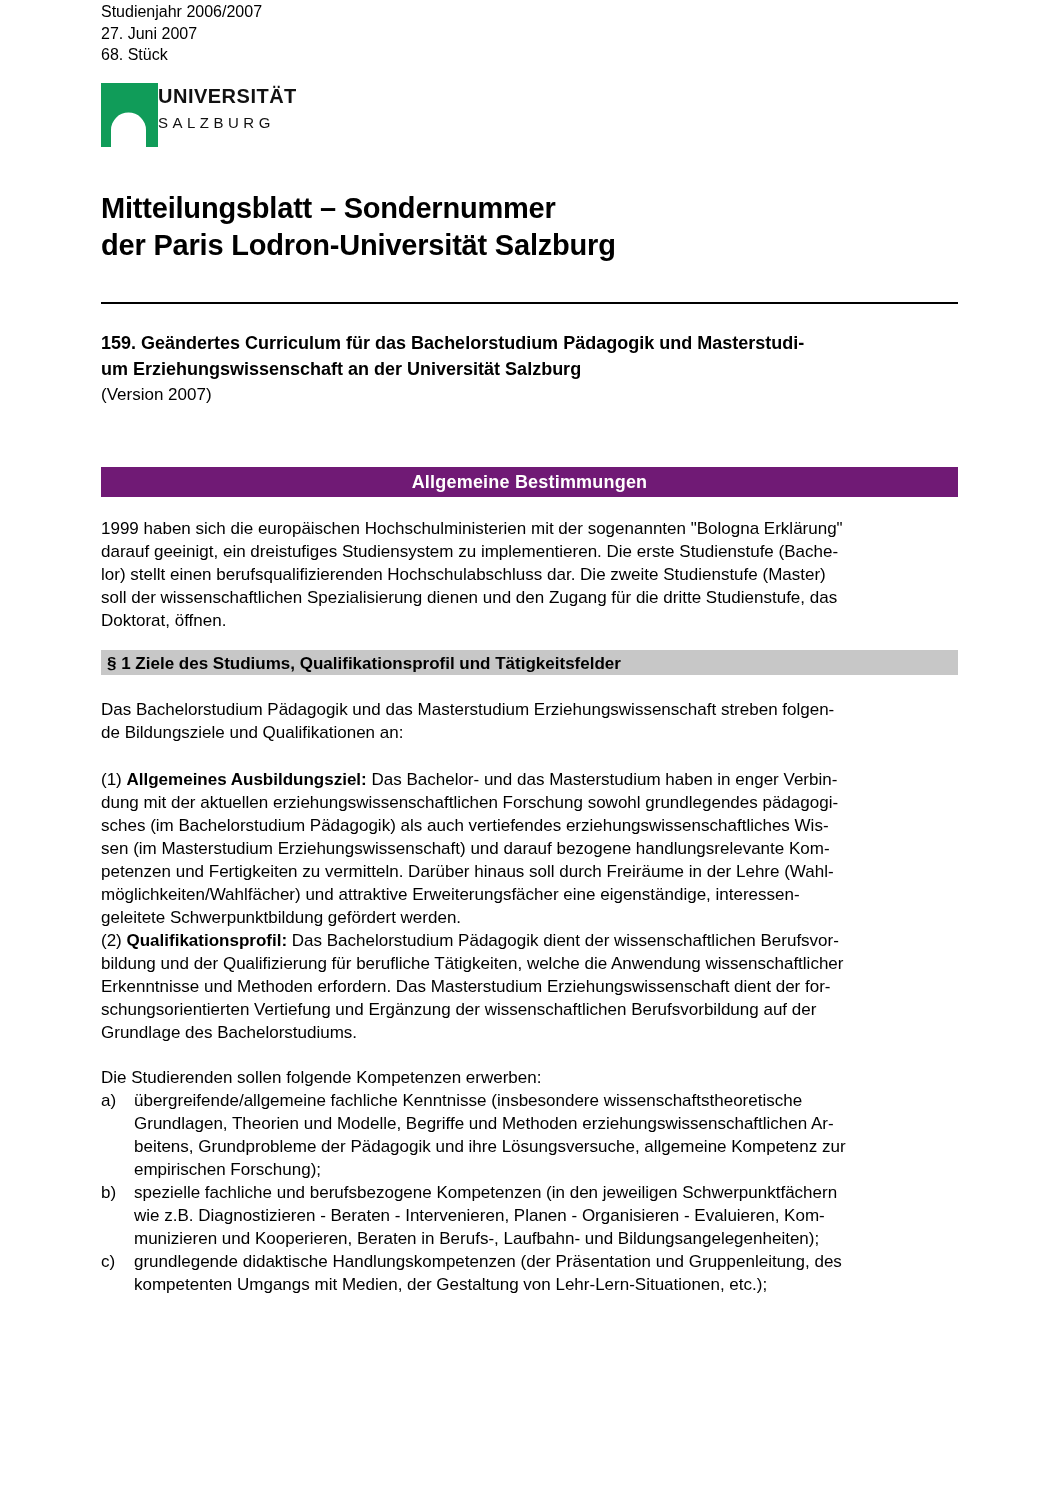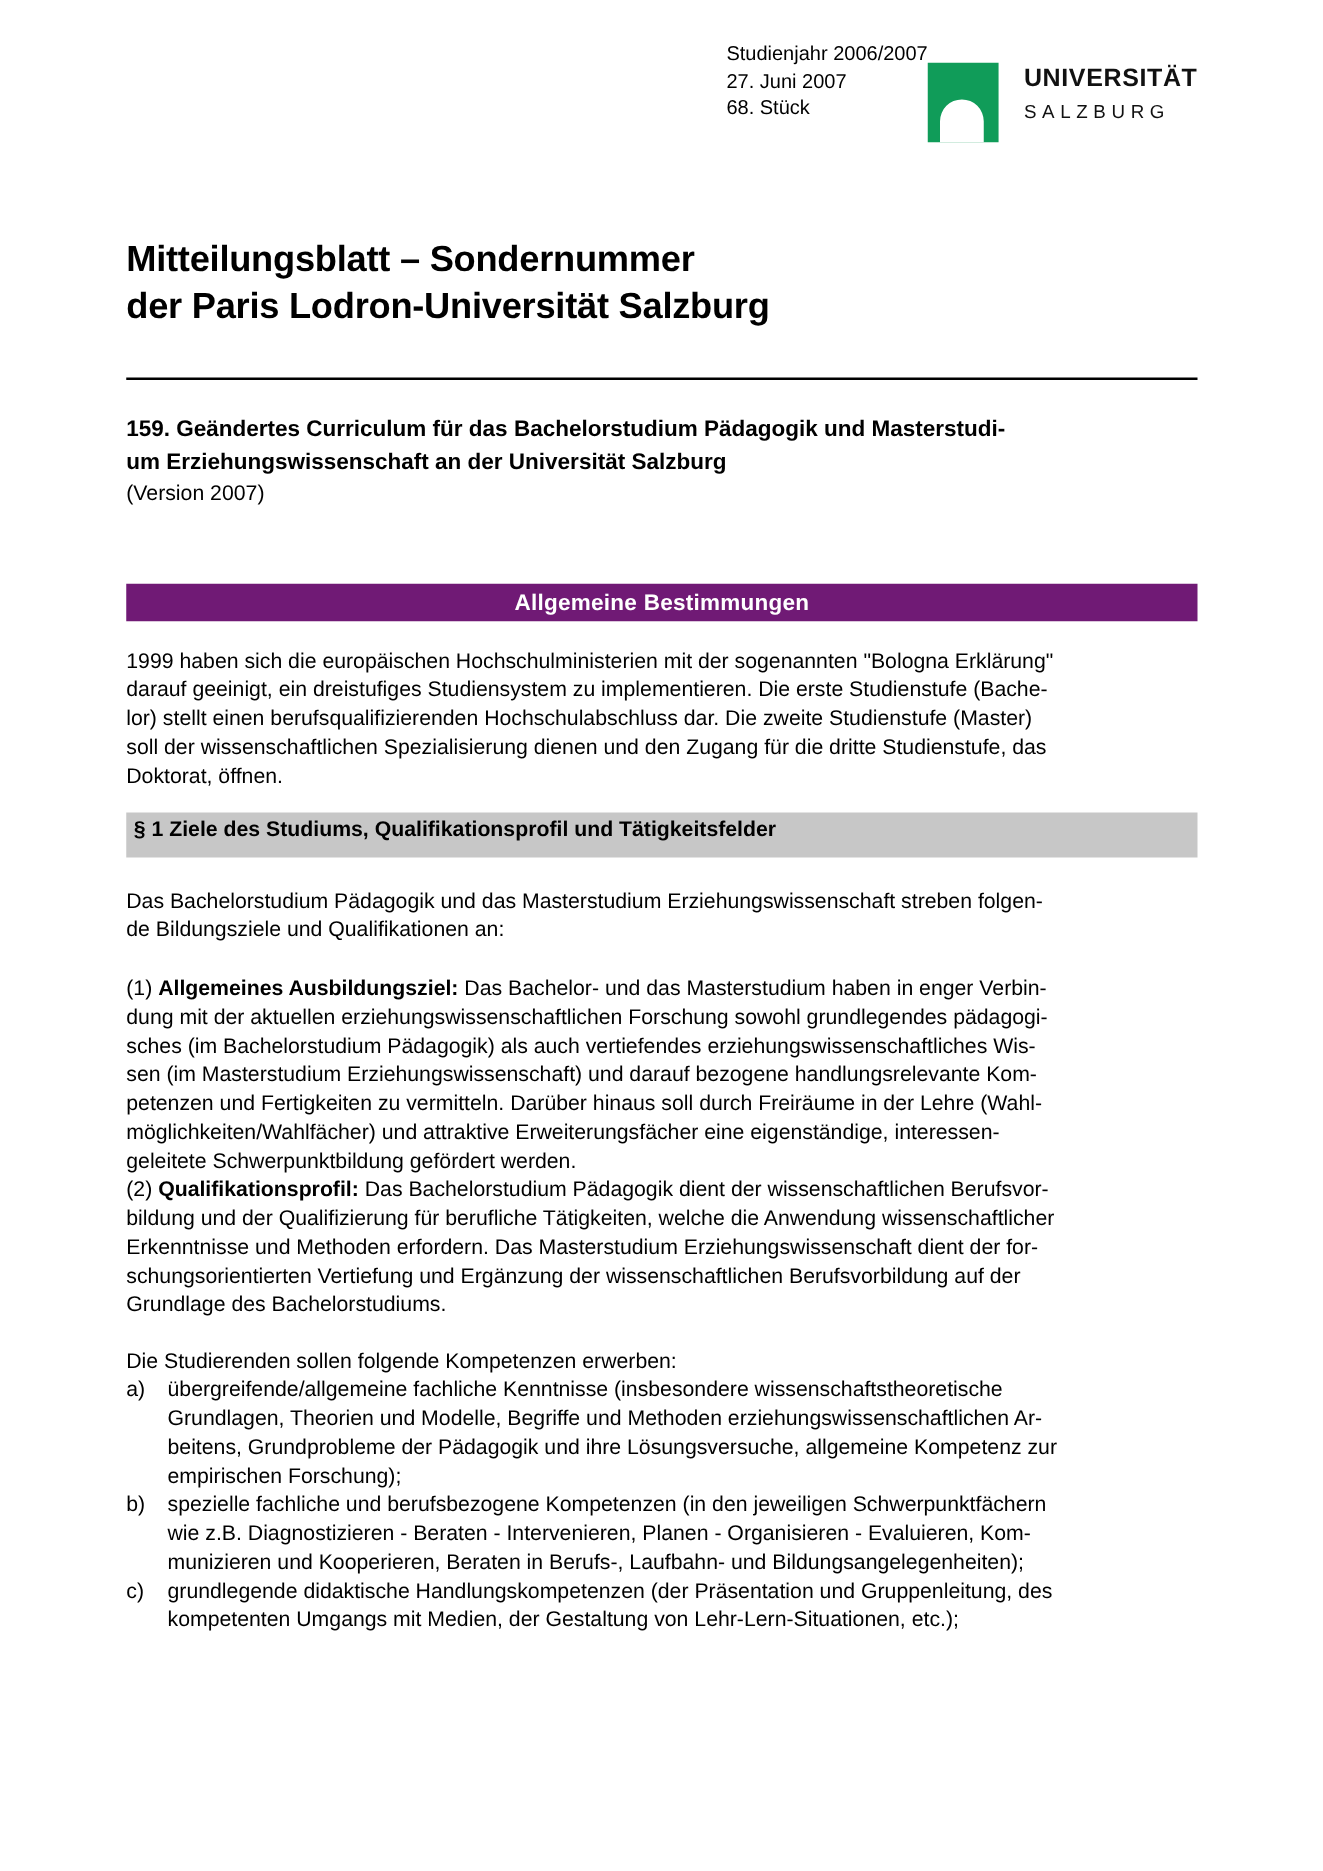--- a/index.html
+++ b/index.html
@@ -7,43 +7,43 @@
     position: relative;
     width: 1058px;
     height: 1497px;
     background: #ffffff;
     color: #000000;
     font-family: "Liberation Sans", "DejaVu Sans", sans-serif;
     box-sizing: border-box;
     padding: 33px 100px 0 101px;
     overflow: hidden;
   }
-  .header-row { display: flex; justify-content: flex-end; align-items: flex-start; height: 82px; }
+  .header-row { display: flex; justify-content: center; align-items: flex-start; height: 82px; flex-direction: column; }
   .header-meta { font-size: 16px; line-height: 21.5px; }
-  .logo { display: flex; gap: 20px; margin-top: 17px; }
+  .logo { display: flex; gap: 0; margin-top: 17px; }
   .logo-mark svg { display: block; }
   .logo-text { padding-top: 1px; white-space: nowrap; }
   .logo-line1 { font-weight: bold; font-size: 20px; letter-spacing: 0.5px; line-height: 24px; color: #111; }
   .logo-line2 { font-size: 15px; letter-spacing: 4.5px; line-height: 29px; color: #111; }
 
   .doc-title { margin: 75px 0 0 0; font-size: 29px; font-weight: bold; line-height: 37px; letter-spacing: -0.2px; }
 
   .rule { margin: 38px 0 0 0; border: 0; border-top: 2px solid #000; height: 0; }
 
   .article-heading { margin-top: 27px; font-size: 18px; font-weight: bold; line-height: 25.5px; }
   .version { font-weight: normal; font-size: 17px; }
 
   .banner-black {
     margin-top: 59px; background: #701a75; color: #ffffff;
     font-weight: bold; font-size: 18px; line-height: 30px; height: 30px;
     text-align: center; letter-spacing: 0.2px;
   }
   .banner-gray {
     margin-top: 18px; background: #c7c7c7; color: #000000;
-    font-weight: bold; font-size: 17px; line-height: 28px; height: 36px;
+    font-weight: bold; font-size: 17px; line-height: 28px; height: 25px;
     padding-left: 6px; box-sizing: border-box;
   }
 
   .para { font-size: 17px; line-height: 23px; }
   .para .line, .list-lines .line { white-space: nowrap; }
   .para-intro { margin-top: 20px; }
   .para-ziele { margin-top: 23px; }
   .para-a1 { margin-top: 24px; }
   .para-a2 { }
   .komp { margin-top: 22px; font-size: 17px; line-height: 23px; }

